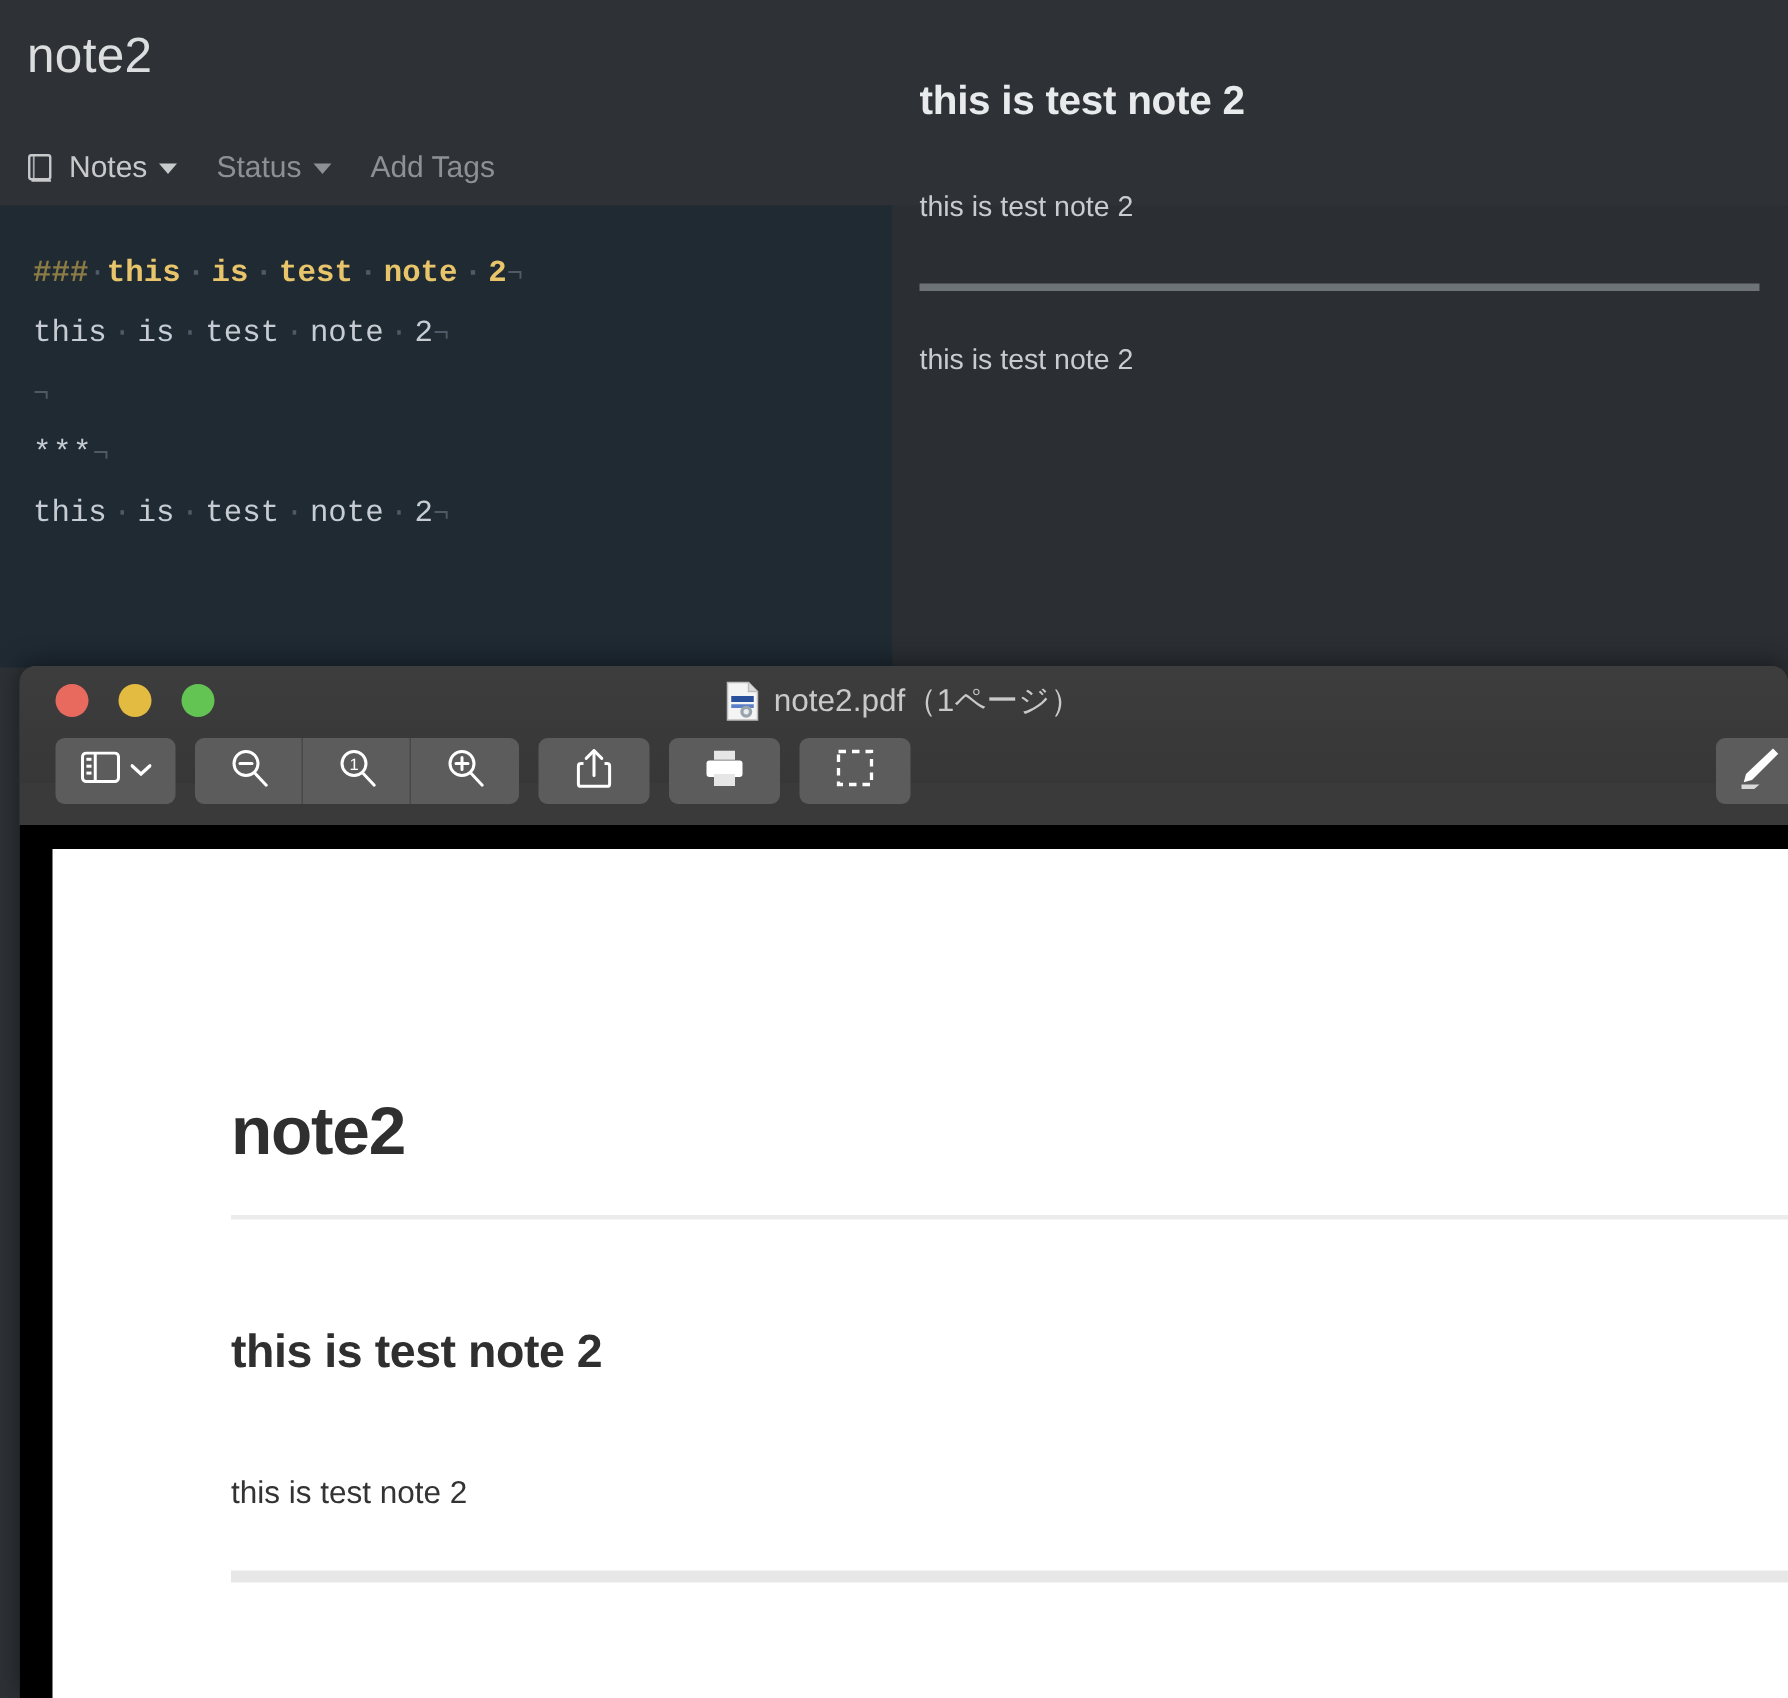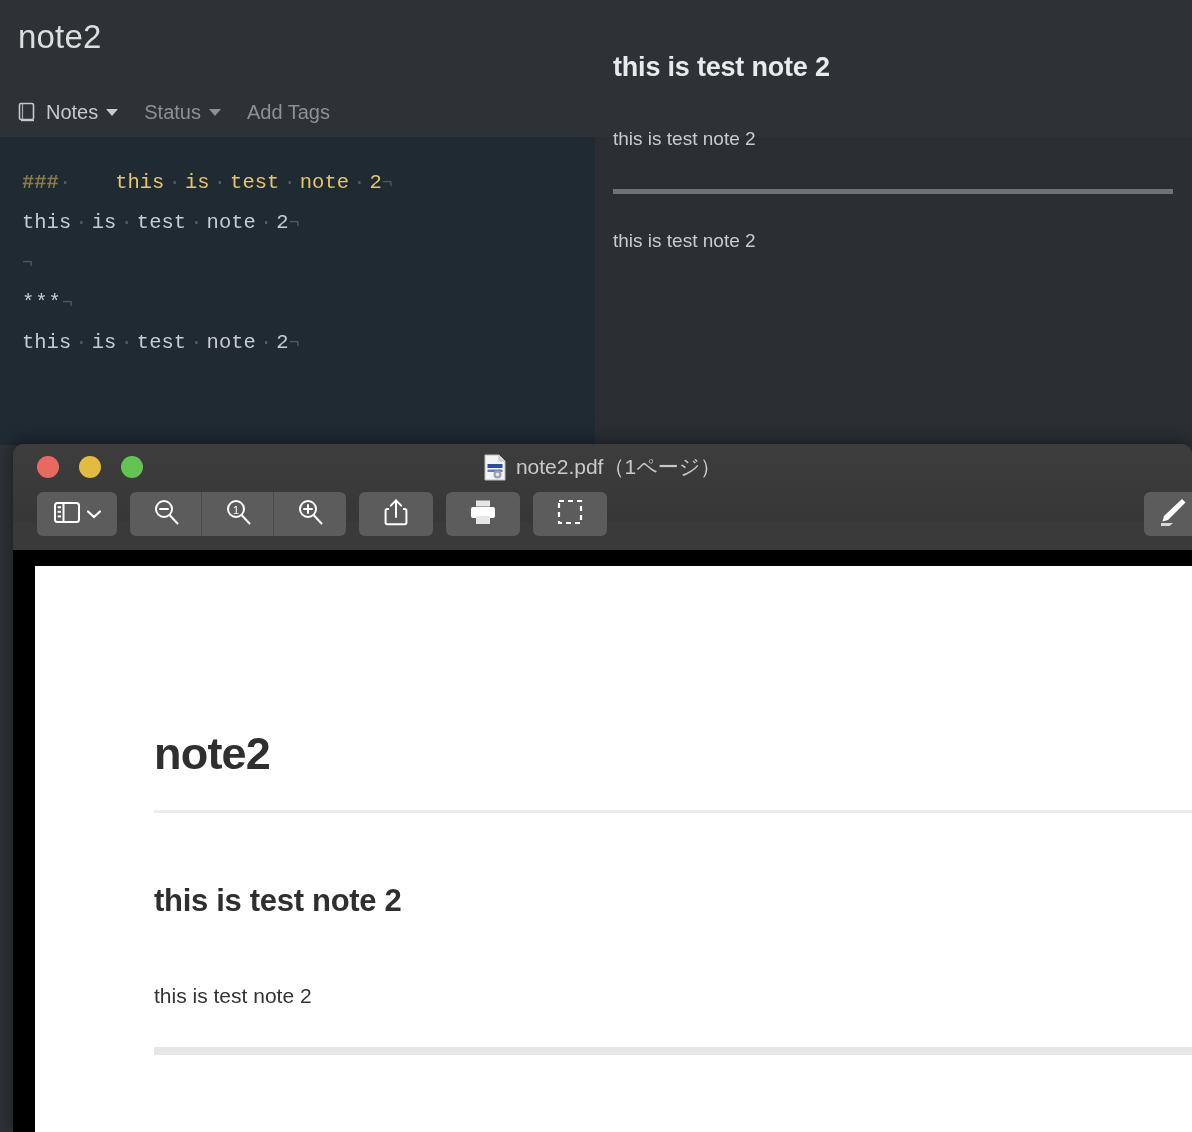--- a/index.html
+++ b/index.html
@@ -40,21 +40,21 @@
     background: #2b2f33; overflow: hidden;
   }
 
   
   .src {
     font-family: "Liberation Mono", "DejaVu Sans Mono", monospace;
     font-size: 20.5px; line-height: 39px; color: #c6ccd2;
     padding: 26px 0 0 22px; white-space: pre;
   }
   .src .hash { color: #8b7b45; font-weight: bold; }
-  .src .h3 { color: #e8c56a; font-weight: normal; margin-left: 44px; }
+  .src .h3 { color: #e8c56a; font-weight: bold; }
   .src .dot { color: #4d5b66; }
   .src .nl { color: #4d5b66; font-size: 18px; }
   .src .stars { color: #c6ccd2; letter-spacing: 1px; }
 
   
   .pv-h3 { position: absolute; left: 613px; top: 52px; font-size: 27px; font-weight: bold; color: #e8eaec; letter-spacing: -.2px; }
   .pv-p1 { position: absolute; left: 613px; top: 128px; font-size: 19px; color: #c9ccce; }
   .pv-hr { position: absolute; left: 613px; top: 189px; width: 560px; height: 5px; background: #6e7377; }
   .pv-p2 { position: absolute; left: 613px; top: 230px; font-size: 19px; color: #c9ccce; }
 

